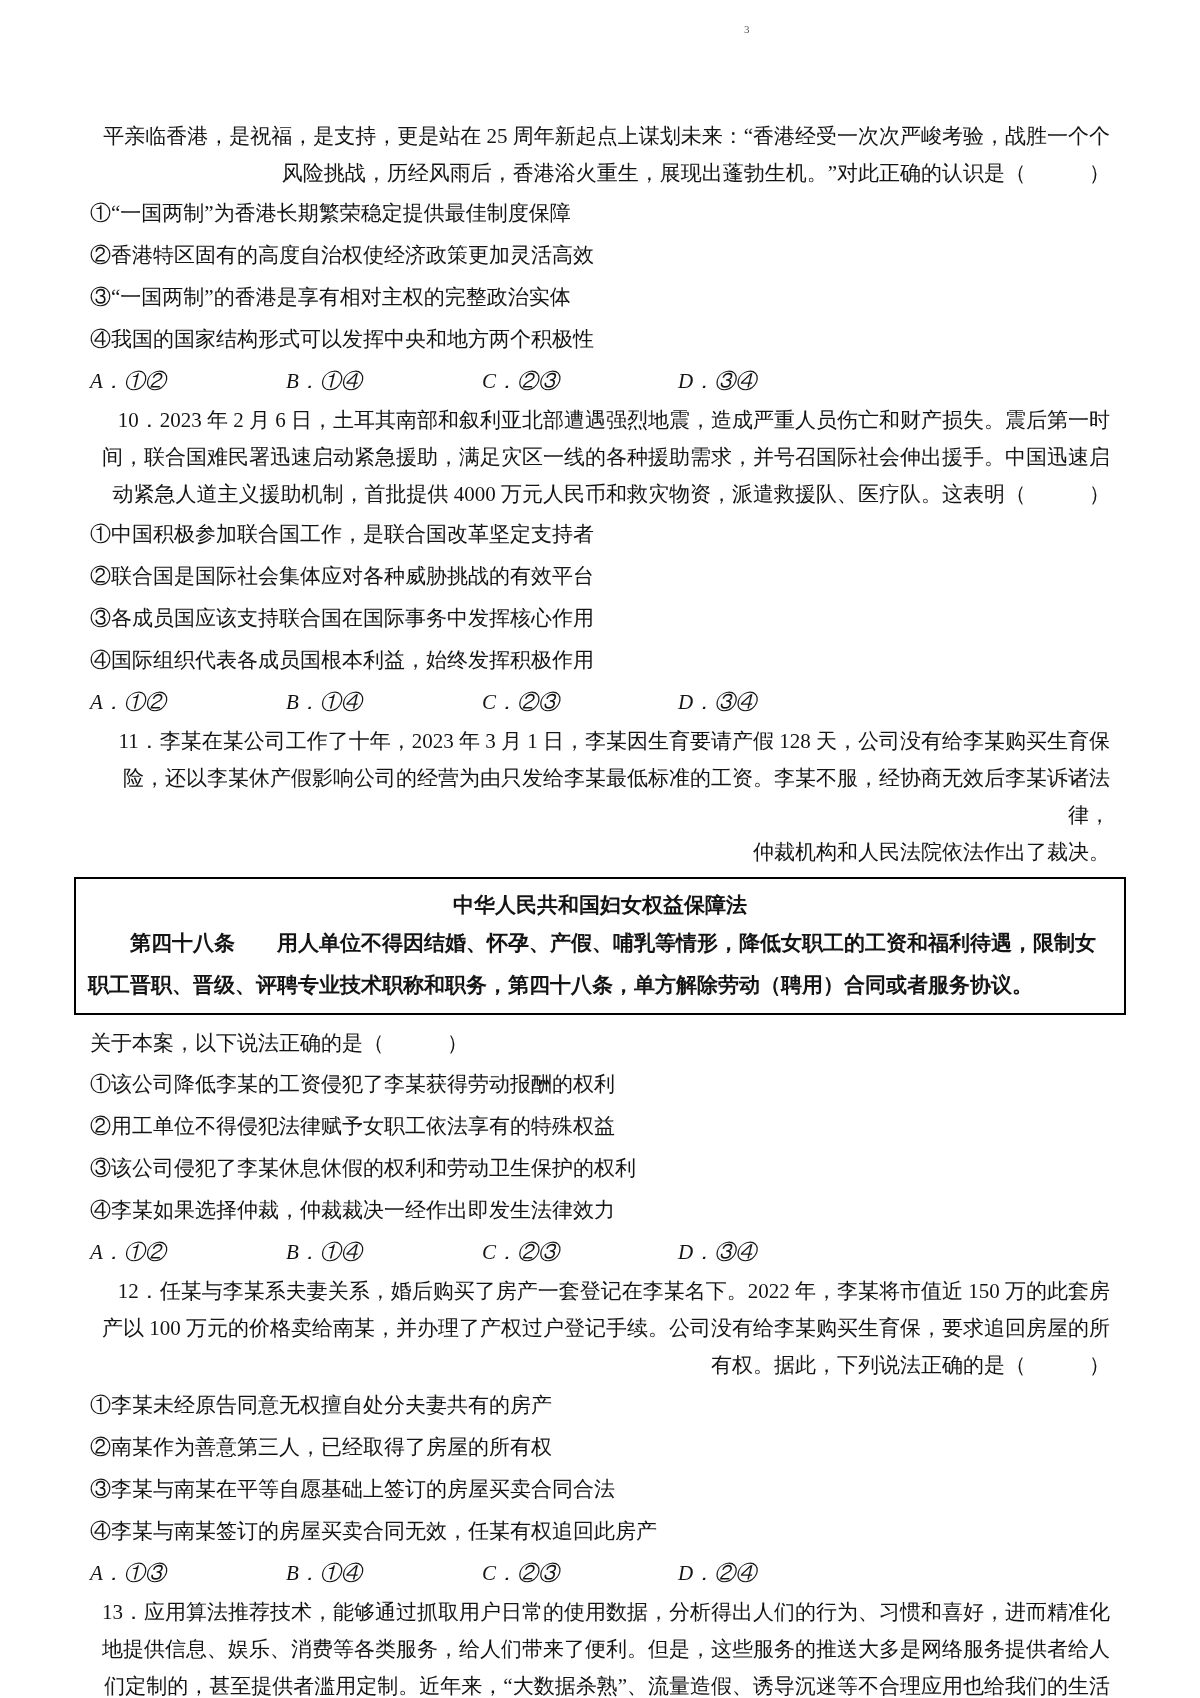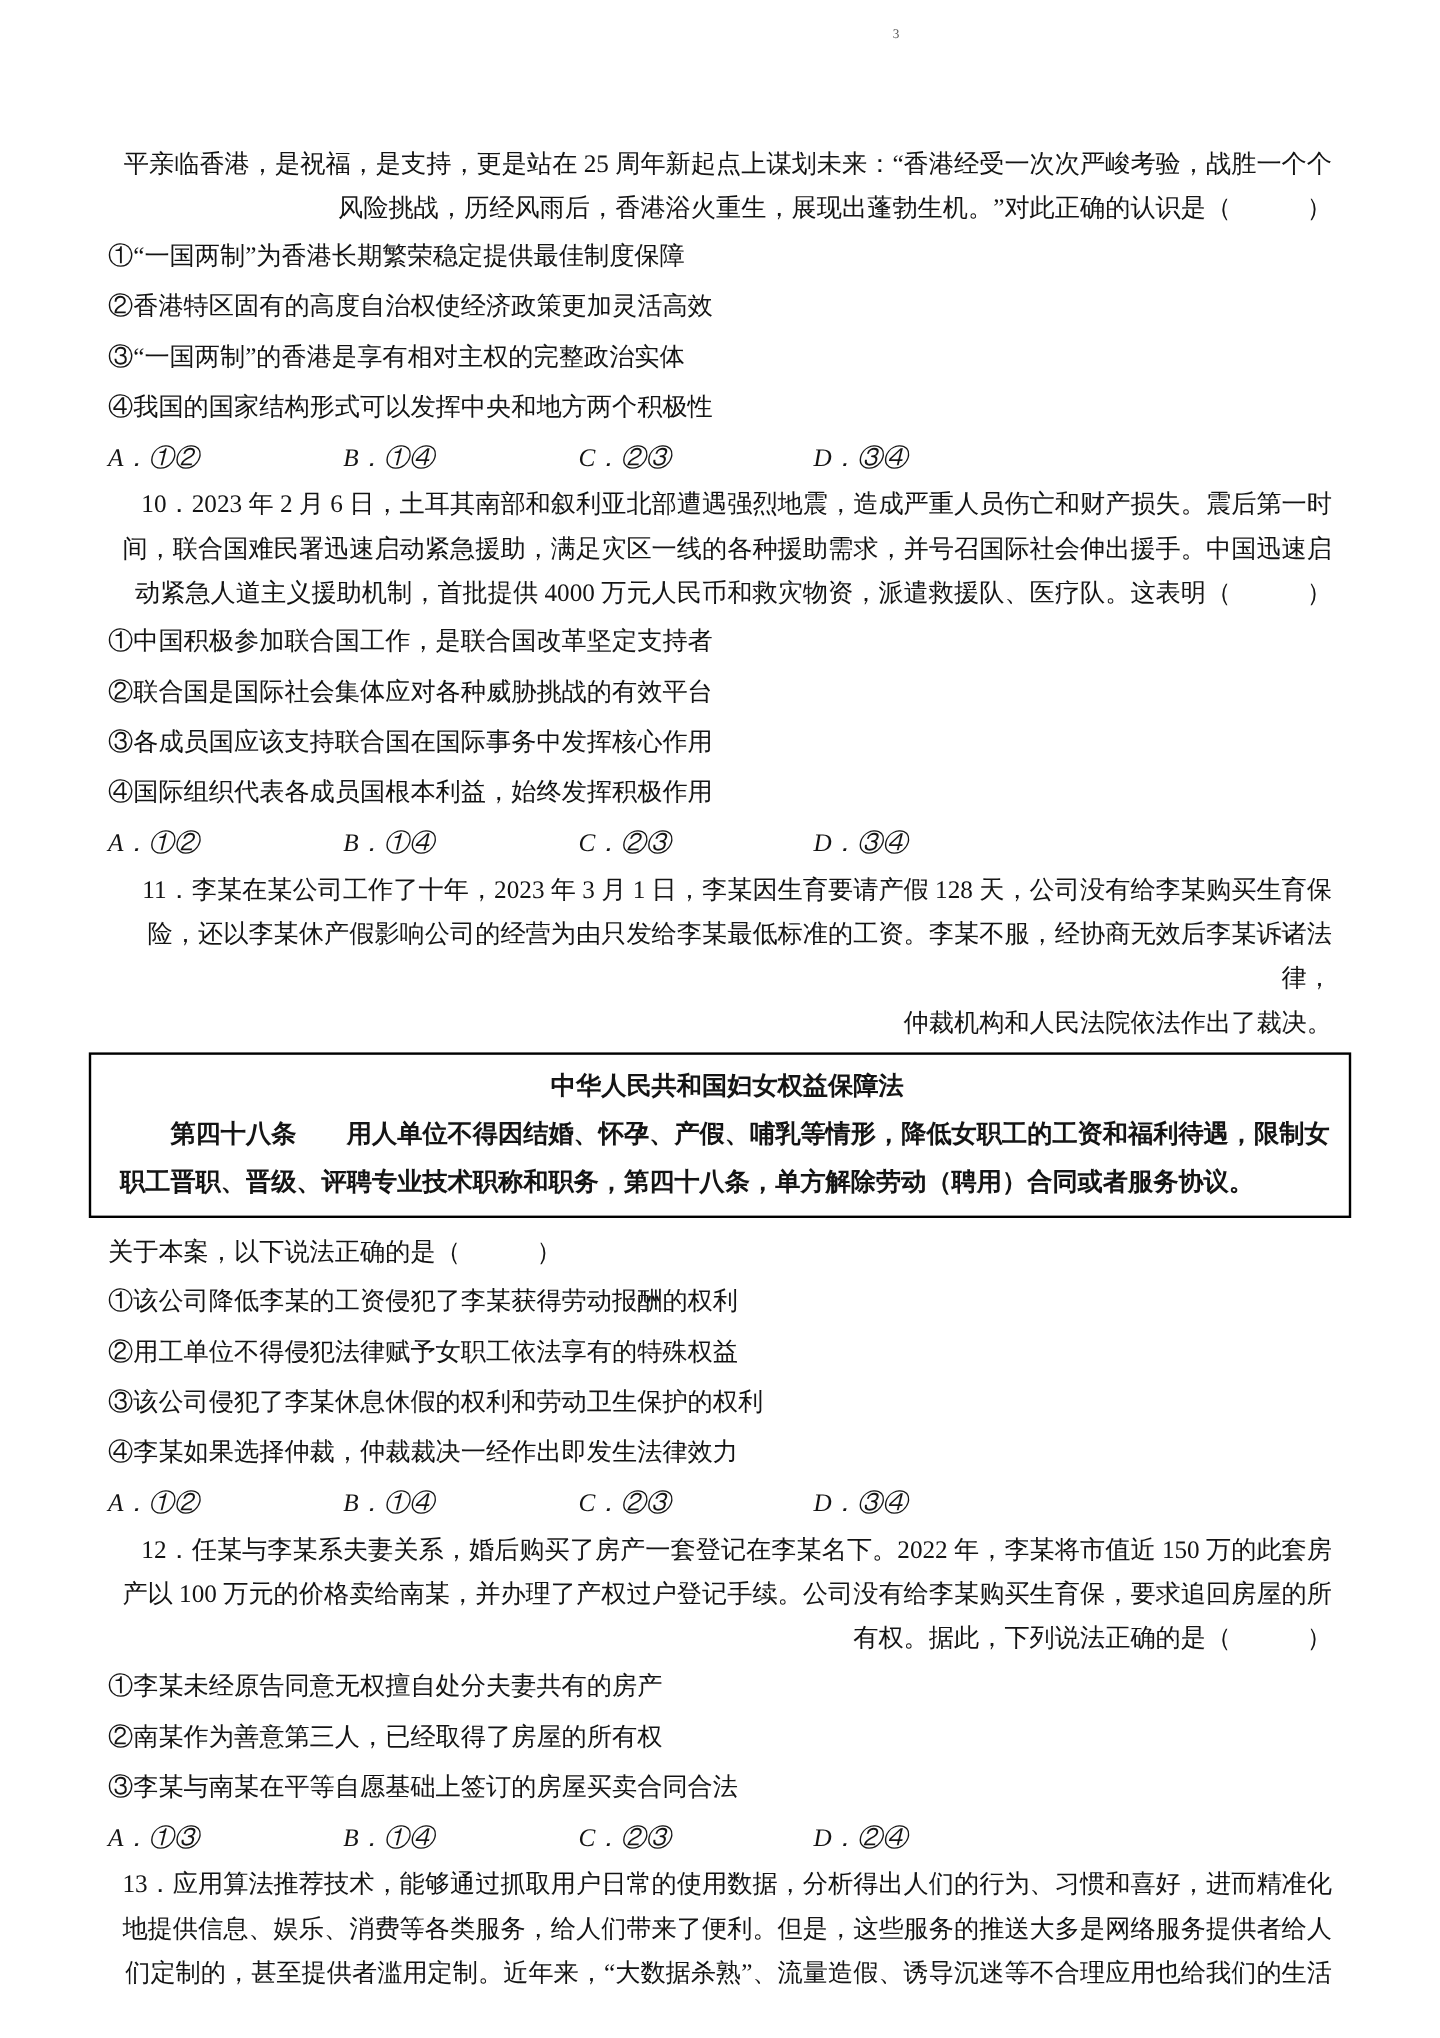--- a/index.html
+++ b/index.html
@@ -26,26 +26,26 @@
   }
   .line   { line-height: 37px; text-align: right; }
   .opt    { line-height: 42px; }
   .qline  { line-height: 40px; }
   .choices { line-height: 42px; display: flex; font-style: italic; }
   .choice { display: inline-block; width: 196px; }
   .choice:last-child { width: auto; }
   .law-box {
     border: 2px solid #000;
     margin: 6px -16px 8px -16px;
-    padding: 6px 12px 8px 24px;
+    padding: 6px 12px 8px 12px;
     font-weight: bold;
   }
   .law-title { text-align: center; line-height: 40px; }
   .law-line  { line-height: 40px; }
-  .law-line.first { text-indent: 2em; }
+  .law-line.first { text-indent: 2em; font-family: Liberation Mono, monospace; }
   section { margin: 0; }
 </style>
 </head>
 <body>
 
 <div class="page">
 
   <div class="top-mark">3</div>
 
   <section>
@@ -103,20 +103,21 @@
     </div>
   </section>
 
   <section>
     <div class="line">12．任某与李某系夫妻关系，婚后购买了房产一套登记在李某名下。2022 年，李某将市值近 150 万的此套房</div>
     <div class="line">产以 100 万元的价格卖给南某，并办理了产权过户登记手续。公司没有给李某购买生育保，要求追回房屋的所</div>
     <div class="line">有权。据此，下列说法正确的是（　　　）</div>
     <div class="opt">①李某未经原告同意无权擅自处分夫妻共有的房产</div>
     <div class="opt">②南某作为善意第三人，已经取得了房屋的所有权</div>
     <div class="opt">③李某与南某在平等自愿基础上签订的房屋买卖合同合法</div>
+    <div class="opt">④李某与南某签订的房屋买卖合同无效，任某有权追回此房产</div>
     <div class="choices">
       <span class="choice">A．①③</span>
       <span class="choice">B．①④</span>
       <span class="choice">C．②③</span>
       <span class="choice">D．②④</span>
     </div>
   </section>
 
   <section>
     <div class="line">13．应用算法推荐技术，能够通过抓取用户日常的使用数据，分析得出人们的行为、习惯和喜好，进而精准化</div>

